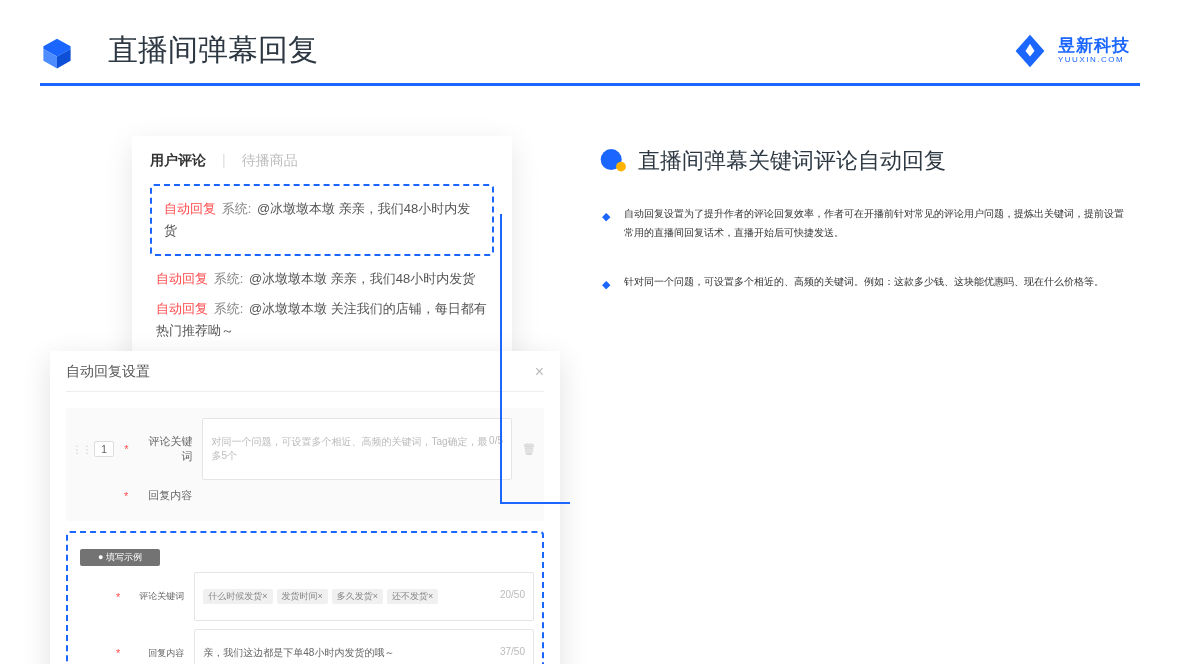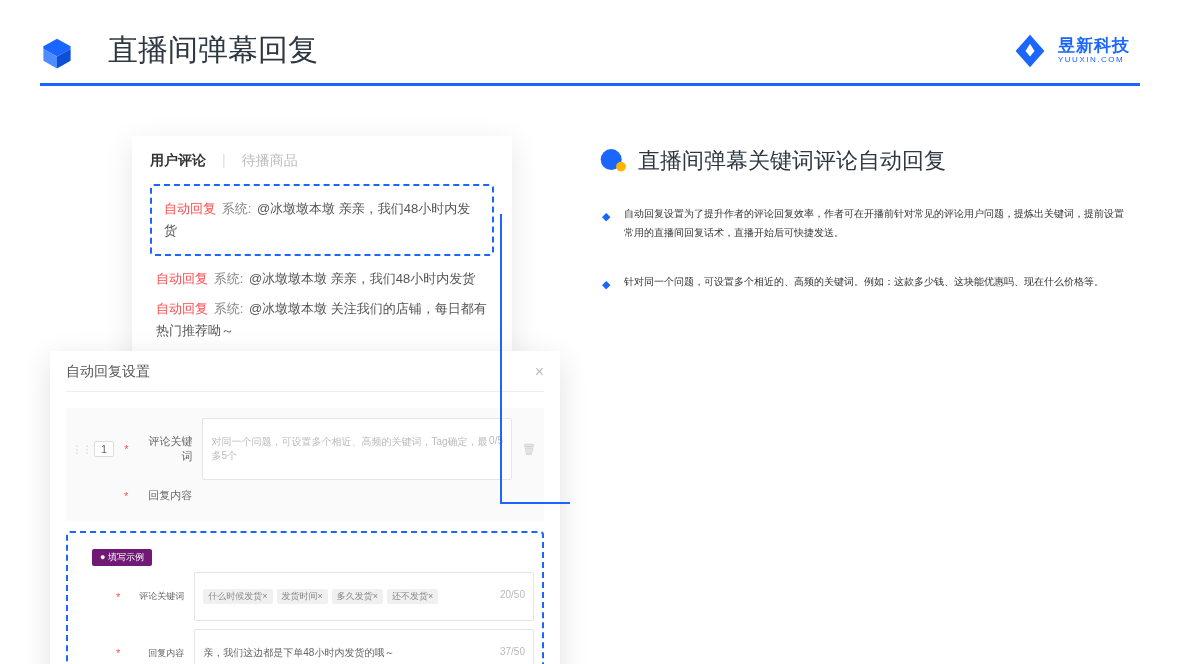--- a/index.html
+++ b/index.html
@@ -34,21 +34,21 @@
 .drag-dots{color:#ccc;font-size:10px;width:12px;}
 .num-badge{border:1px solid #ddd;background:#fff;padding:1px 6px;font-size:11px;color:#666;border-radius:2px;}
 .req-star{color:#ff4d4f;}
 .flabel{color:#666;width:54px;text-align:right;}
 .finput{flex:1;border:1px solid #e5e5e5;background:#fff;border-radius:2px;padding:16px 8px;font-size:10px;color:#bbb;display:flex;justify-content:space-between;}
 .char-count{color:#bbb;}
 .trash{color:#ccc;width:16px;}
 .dashed-box{border:2px dashed #1a66ff;border-radius:4px;padding:10px 8px;margin-top:10px;}
 .add-link{color:#5a67ff;font-size:10px;}
 .add-hint{color:#bbb;font-size:10px;margin-left:6px;}
-.example-badge{display:inline-block;background:#701a75;color:#fff;font-size:9px;padding:2px 8px;border-radius:2px;margin:6px 16px;}
+.example-badge{display:inline-block;background:#737373;color:#fff;font-size:9px;padding:2px 18px;border-radius:2px;margin:6px 4px;}
 .tag-grp{display:flex;gap:4px;flex-wrap:wrap;}
 .mini-tag{background:#f0f0f0;color:#888;font-size:9px;padding:1px 5px;border-radius:2px;}
 .right-col{flex:1;padding-top:10px;}
 .rh{display:flex;align-items:center;gap:10px;margin-bottom:28px;}
 .bubble{width:28px;height:28px;}
 .rh-title{font-size:22px;color:#2d3842;}
 .bullets{list-style:none;padding-left:24px;}
 .bullets li{position:relative;font-size:10px;color:#333;line-height:1.9;margin-bottom:30px;}
 .bullets li::before{content:"◆";position:absolute;left:-22px;top:2px;color:#1a66ff;font-size:11px;}
 .connector{position:absolute;pointer-events:none;}

